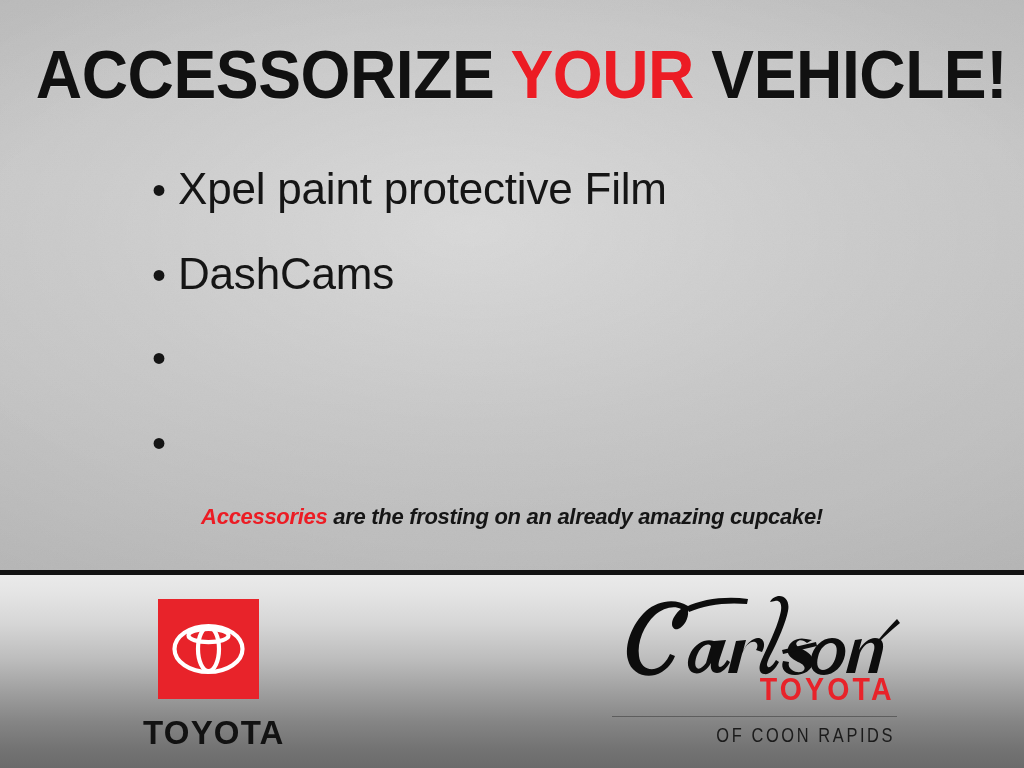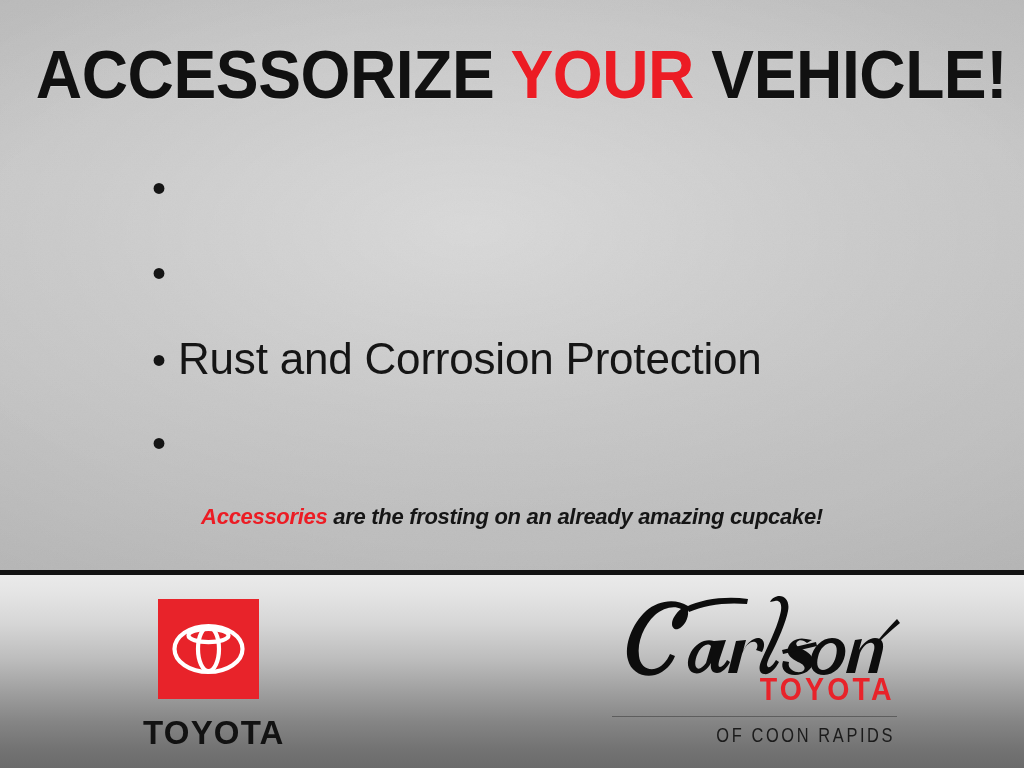--- a/index.html
+++ b/index.html
@@ -306,29 +306,30 @@
     </svg>
 
     <div class="headline">
       <span>ACCESSORIZE </span><span class="accent">YOUR</span><span> VEHICLE!</span>
     </div>
 
     <div class="bullets">
 
       <div class="bullet-row">
         <span class="bullet-dot">•</span>
+        <span class="bullet-text">Xpel paint protective Film</span>
       </div>
 
       <div class="bullet-row">
         <span class="bullet-dot">•</span>
+        <span class="bullet-text">DashCams</span>
       </div>
 
       <div class="bullet-row">
         <span class="bullet-dot">•</span>
-        <span class="bullet-text">Rust and Corrosion Protection</span>
       </div>
 
       <div class="bullet-row">
         <span class="bullet-dot">•</span>
       </div>
 
     </div>
 
     <div class="tagline">
       <span class="accent">Accessories</span><span> are the frosting on an already amazing cupcake!</span>

